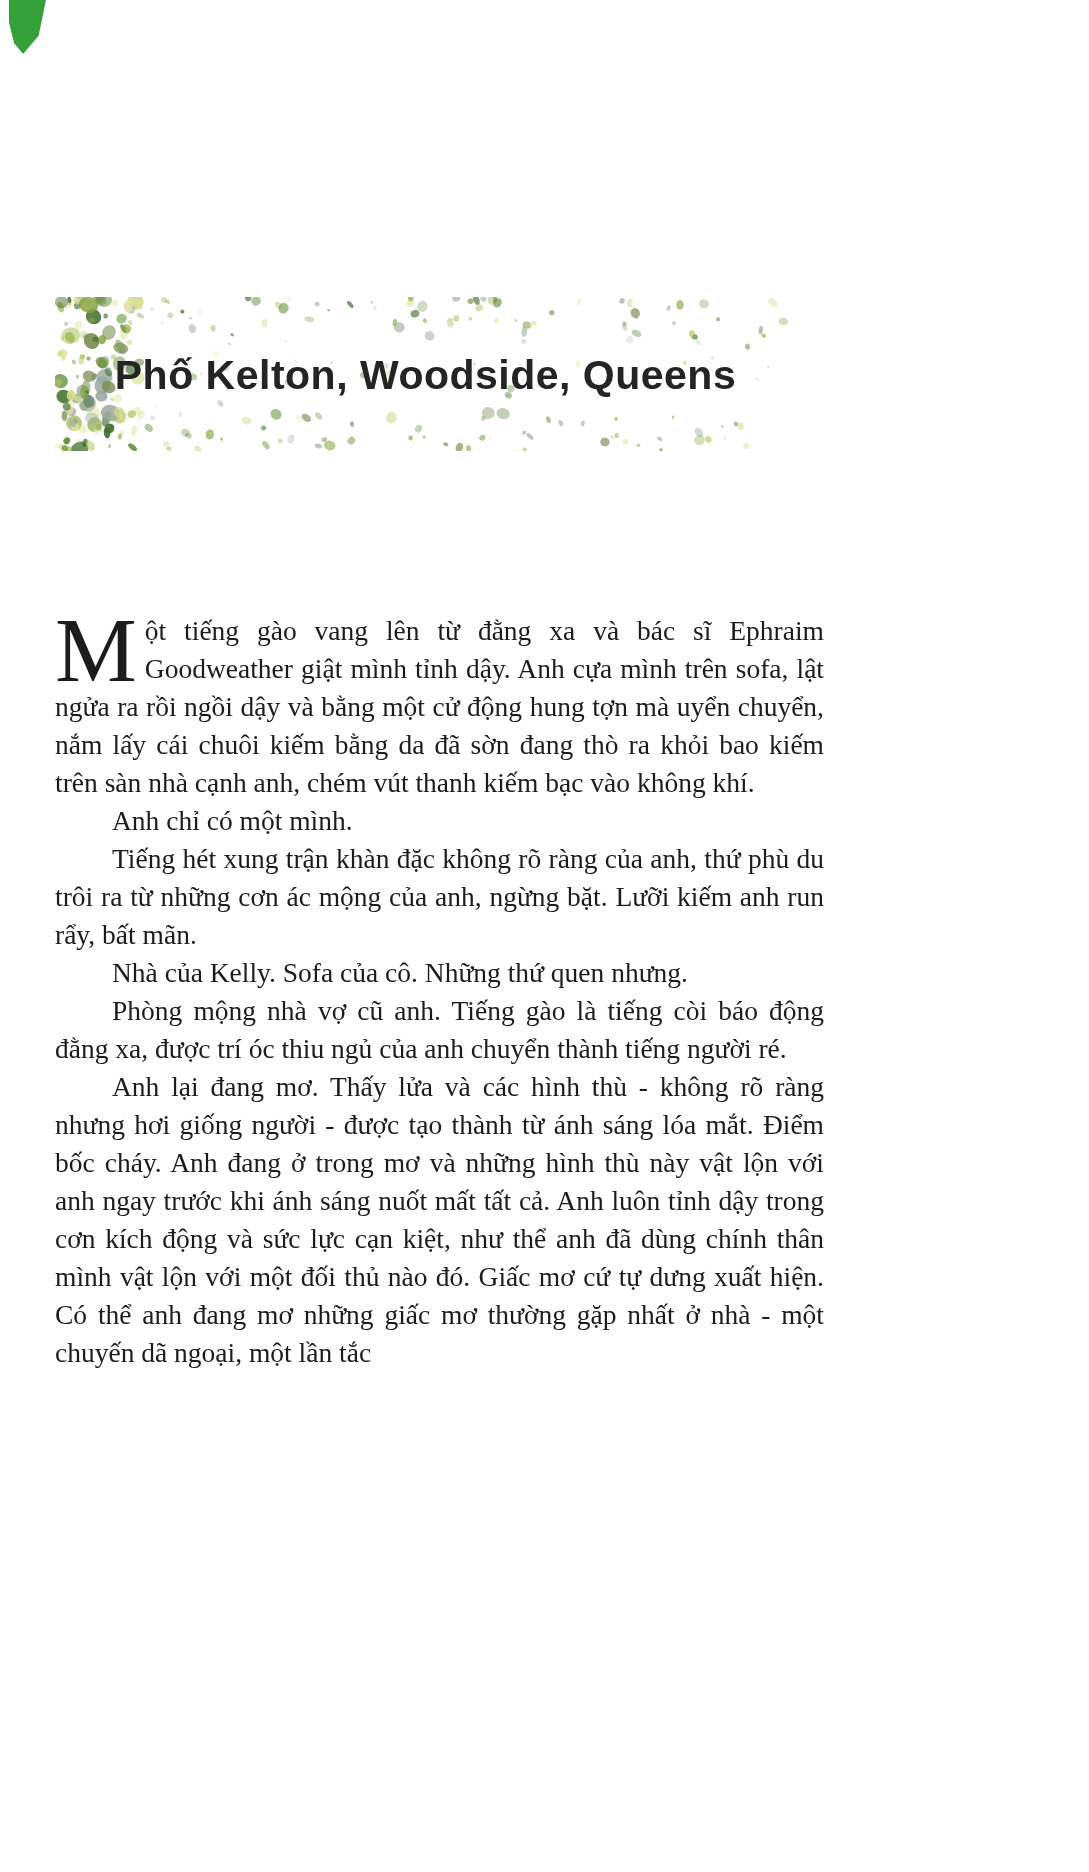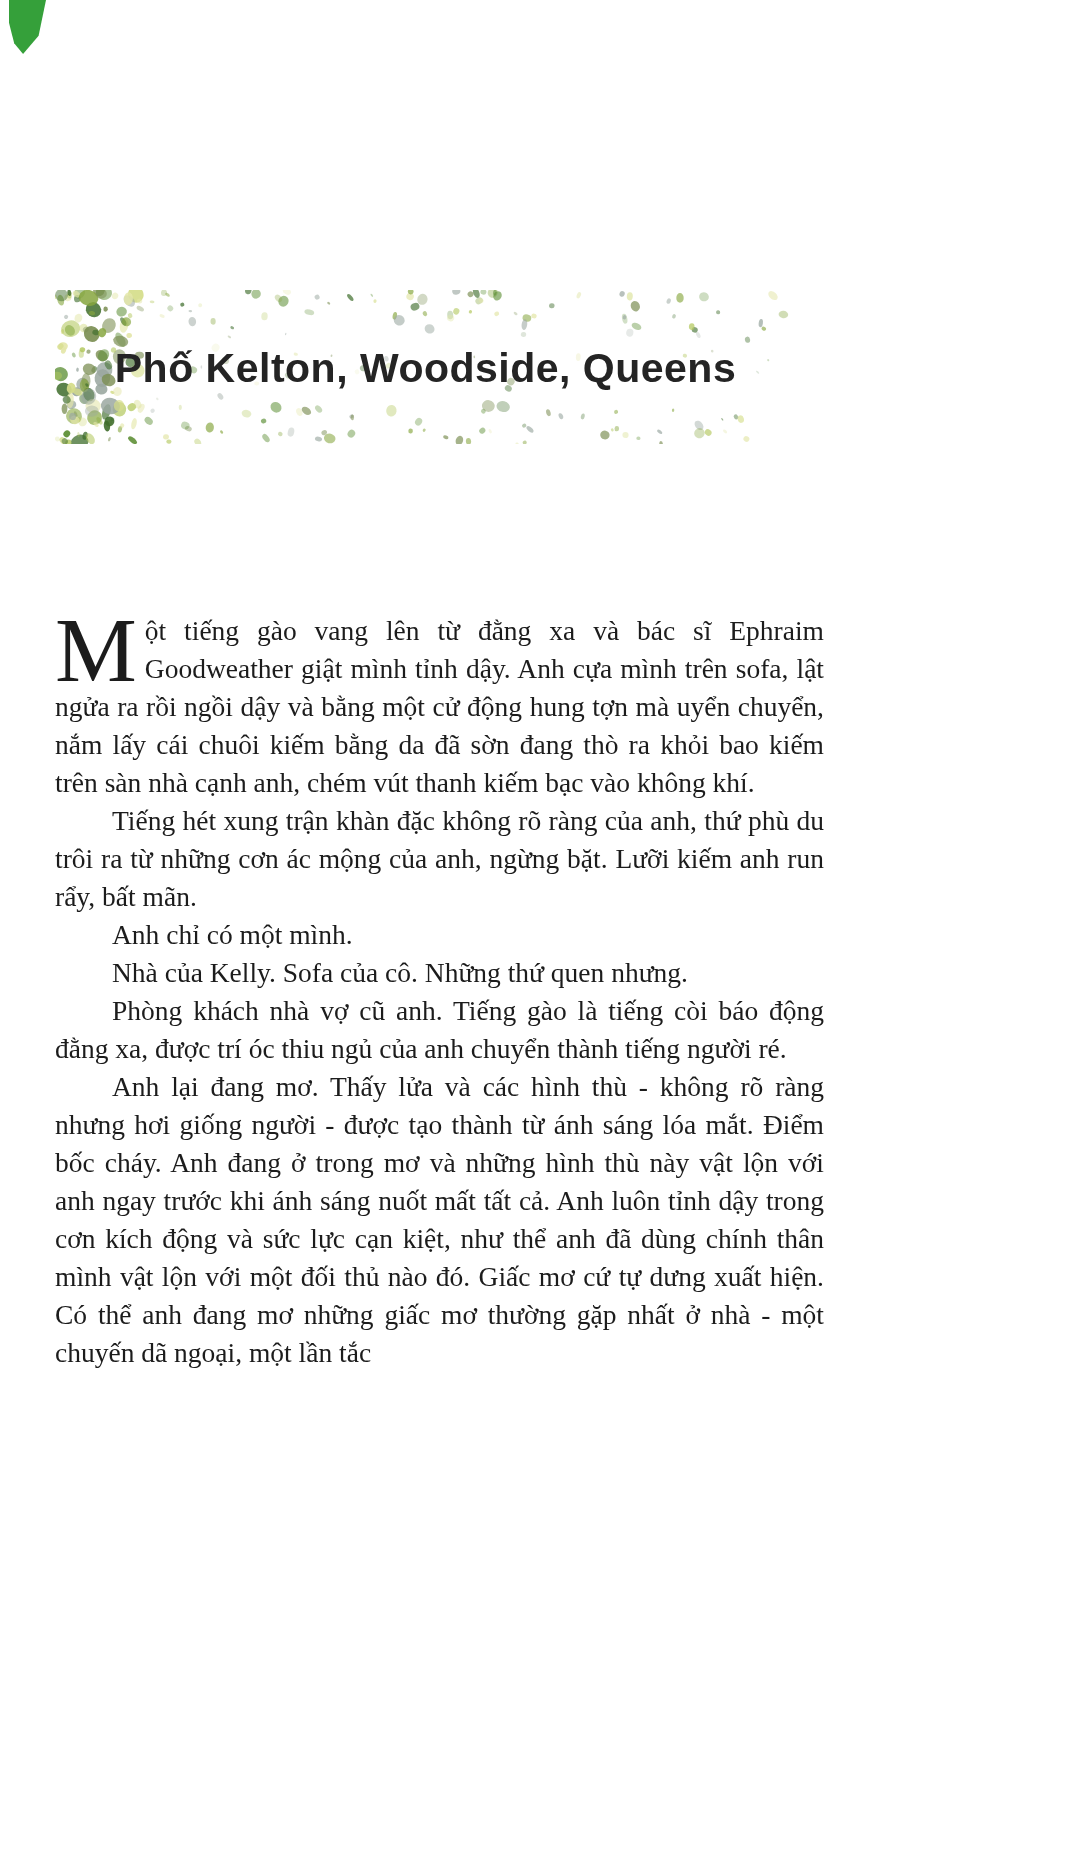--- a/index.html
+++ b/index.html
@@ -11,21 +11,21 @@
     color:#1c1c1c;
     overflow:hidden;
   }
   .corner-mark {
     position:absolute; left:9px; top:0;
     width:37px; height:54px;
     clip-path:polygon(0 0, 100% 0, 80% 66%, 38% 100%, 14% 80%, 0 42%);
     filter:blur(0.4px);
   }
   .chapter-band {
-    position:absolute; left:55px; top:290px;
+    position:absolute; left:55px; top:297px;
     width:741px; height:154px;
     background:#ffffff;
   }
   .chapter-band svg { position:absolute; left:0; top:0; width:100%; height:100%; }
   .chapter-title {
     position:absolute; left:0; top:50%; width:100%;
     transform:translateY(-46%);
     text-align:center;
     font-family:"Liberation Sans", sans-serif;
     font-weight:bold;
@@ -338,20 +338,20 @@
         <ellipse cx="331.4" cy="68.7" rx="2.8" ry="2.2" fill="#9aa7a0" opacity="0.35" transform="rotate(73 331.4 68.7)"></ellipse>
         <ellipse cx="170.3" cy="70.5" rx="3.8" ry="3.5" fill="#7c8f54" opacity="0.31" transform="rotate(6 170.3 70.5)"></ellipse>
         <ellipse cx="455.9" cy="91.6" rx="3.7" ry="3.8" fill="#7c8f54" opacity="0.44" transform="rotate(27 455.9 91.6)"></ellipse>
         <ellipse cx="160.6" cy="57.7" rx="3.8" ry="4.1" fill="#e3e6a8" opacity="0.21" transform="rotate(35 160.6 57.7)"></ellipse>
       </svg>
     <h1 class="chapter-title">Phố Kelton, Woodside, Queens</h1>
   </div>
 
   <div class="body-text" id="paragraphs">
       <p class="first"><span class="drop-cap">M</span>ột tiếng gào vang lên từ đằng xa và bác sĩ Ephraim Goodweather giật mình tỉnh dậy. Anh cựa mình trên sofa, lật ngửa ra rồi ngồi dậy và bằng một cử động hung tợn mà uyển chuyển, nắm lấy cái chuôi kiếm bằng da đã sờn đang thò ra khỏi bao kiếm trên sàn nhà cạnh anh, chém vút thanh kiếm bạc vào không khí.</p>
+      <p>Anh chỉ có một mình.</p>
       <p>Tiếng hét xung trận khàn đặc không rõ ràng của anh, thứ phù du trôi ra từ những cơn ác mộng của anh, ngừng bặt. Lưỡi kiếm anh run rẩy, bất mãn.</p>
-      <p>Anh chỉ có một mình.</p>
       <p>Nhà của Kelly. Sofa của cô. Những thứ quen nhưng.</p>
-      <p>Phòng khách nhà vợ cũ anh. Tiếng gào là tiếng còi báo động đằng xa, được trí óc thiu ngủ của anh chuyển thành tiếng người ré.</p>
+      <p>Phòng mộng nhà vợ cũ anh. Tiếng gào là tiếng còi báo động đằng xa, được trí óc thiu ngủ của anh chuyển thành tiếng người ré.</p>
       <p>Anh lại đang mơ. Thấy lửa và các hình thù - không rõ ràng nhưng hơi giống người - được tạo thành từ ánh sáng lóa mắt. Điểm bốc cháy. Anh đang ở trong mơ và những hình thù này vật lộn với anh ngay trước khi ánh sáng nuốt mất tất cả. Anh luôn tỉnh dậy trong cơn kích động và sức lực cạn kiệt, như thể anh đã dùng chính thân mình vật lộn với một đối thủ nào đó. Giấc mơ cứ tự dưng xuất hiện. Có thể anh đang mơ những giấc mơ thường gặp nhất ở nhà - một chuyến dã ngoại, một lần tắc</p>
     </div>
 
 </div>
 
 </body></html>

